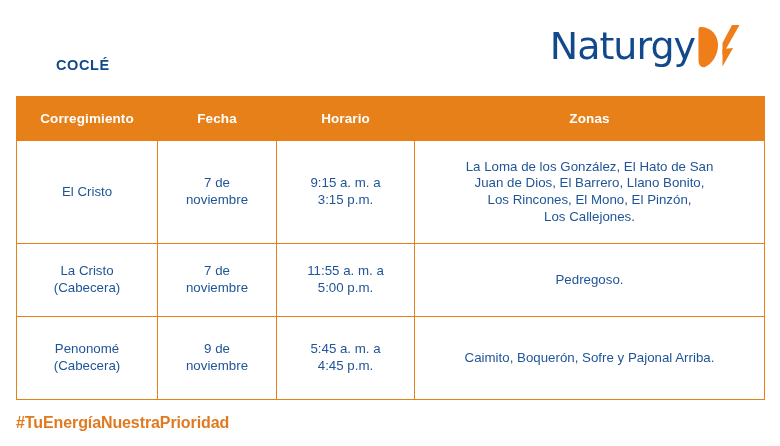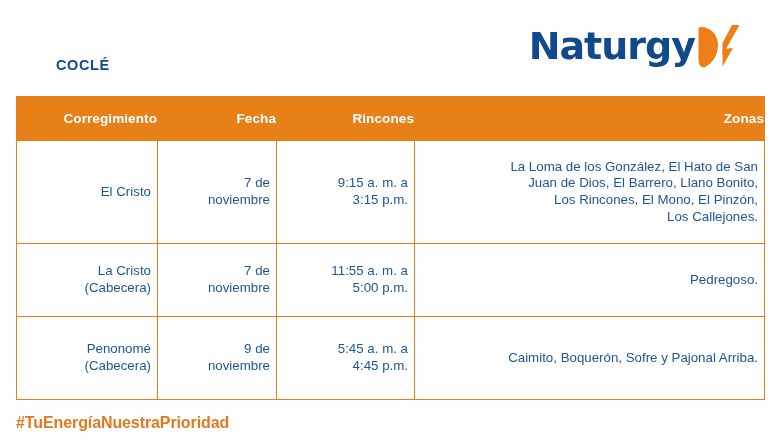--- a/index.html
+++ b/index.html
@@ -39,21 +39,21 @@
     position: absolute;
     right: 14px;
     top: 18px;
     height: 56px;
     display: flex;
     align-items: center;
     gap: 2px;
   }
   .brand-wordmark {
     font-size: 38px;
-    font-weight: bold;
+    font-weight: normal;
     color: #11498c;
     letter-spacing: -1.0px;
     line-height: 1;
     font-family: "DejaVu Sans", sans-serif;
   }
   .brand-mark {
     width: 46px;
     height: 50px;
     display: block;
     margin-left: -1px;
@@ -66,21 +66,21 @@
     top: 96px;
     width: 748px;
     border-collapse: collapse;
     table-layout: fixed;
     border: 1.5px solid #e8801a;
   }
   .schedule-table th,
   .schedule-table td {
     border: 1.5px solid #e8801a;
     padding: 0;
-    text-align: right;
+    text-align: center;
     vertical-align: middle;
   }
   .schedule-table thead th {
     background: #e8801a;
     border-color: #e8801a;
     color: #ffffff;
     font-size: 13.5px;
     font-weight: bold;
     height: 43px;
     letter-spacing: 0.1px;
@@ -139,21 +139,21 @@
   <colgroup>
     <col class="col-corregimiento">
     <col class="col-fecha">
     <col class="col-horario">
     <col class="col-zonas">
   </colgroup>
   <thead>
     <tr>
       <th>Corregimiento</th>
       <th>Fecha</th>
-      <th>Rincones</th>
+      <th>Horario</th>
       <th>Zonas</th>
     </tr>
   </thead>
   <tbody>
 
 
     <tr class="row-2">
       <td>
         <span class="cell-line">El Cristo</span>
       </td>

